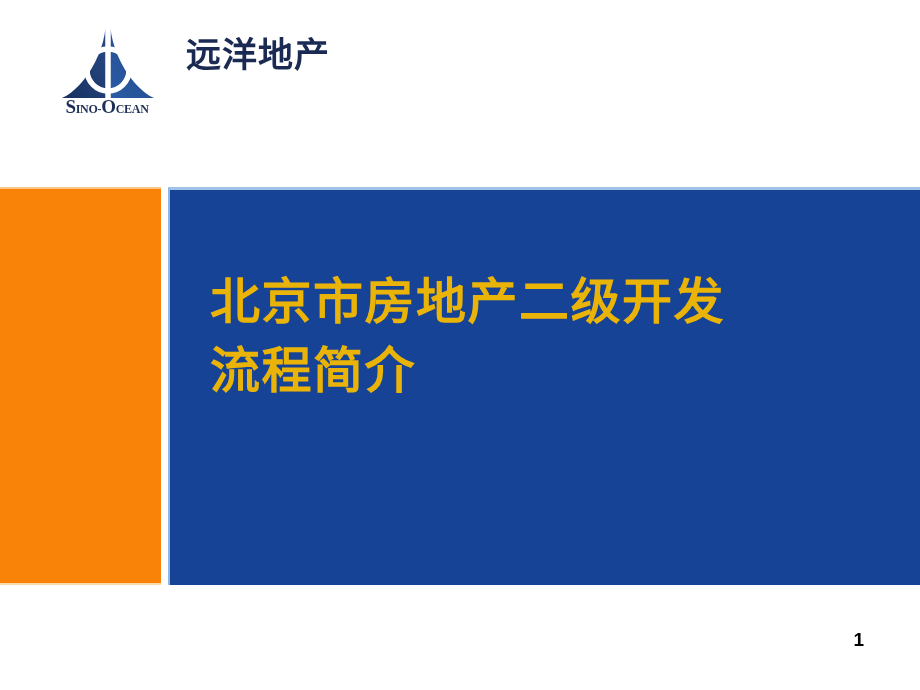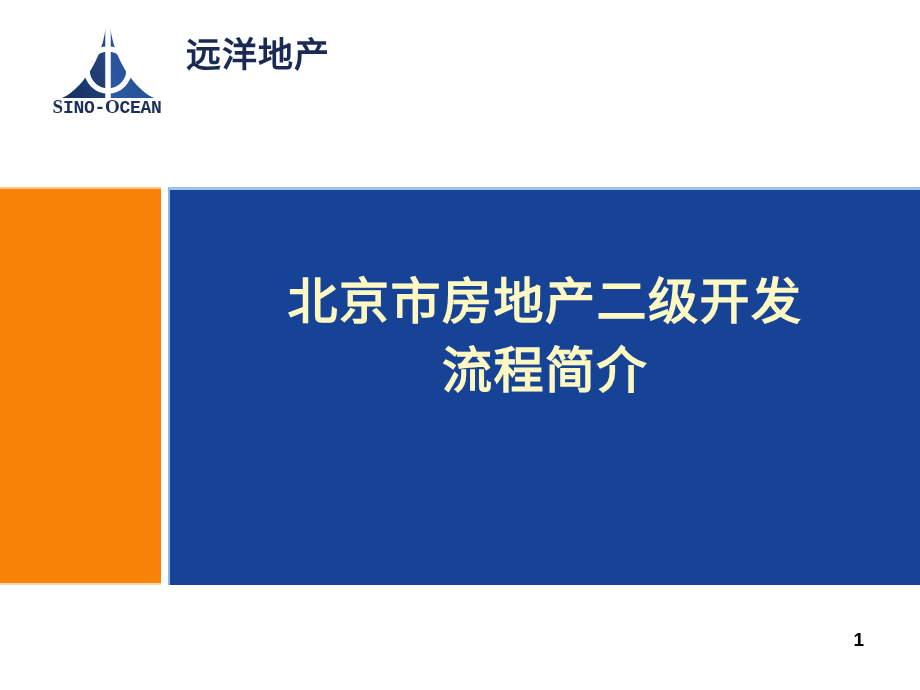--- a/index.html
+++ b/index.html
@@ -61,22 +61,21 @@
     width: 126px;
     text-align: center;
     color: #1d2f57;
     font-family: "Liberation Serif", "DejaVu Serif", serif;
     font-weight: bold;
     font-size: 19px;
     letter-spacing: -0.3px;
     white-space: nowrap;
   }
   .brand-mark-word .sc {
-    font-size: 18px;
-    font-family: Liberation Mono, monospace;
+    font-size: 12px;
   }
 
   .brand-name {
     margin-left: 16px;
     margin-top: 12px;
     color: #1a2a52;
     font-family: "DejaVu Sans", "Liberation Sans", sans-serif;
     font-weight: bold;
     font-size: 35px;
     line-height: 1;
@@ -108,22 +107,21 @@
     border-left: 2px solid #8fb8e0;
     box-sizing: border-box;
   }
 
   .slide-title {
     position: absolute;
     left: 0;
     right: 0;
     top: 78px;
     padding: 0 40px;
-    text-align: center;
-    color: #fef9c3;
+    color: #eab308;
     font-family: "DejaVu Sans", "Liberation Sans", sans-serif;
     font-weight: bold;
     font-size: 50px;
     line-height: 1.38;
     letter-spacing: 1.5px;
     white-space: pre-line;
   }
 
   
   .page-number {

